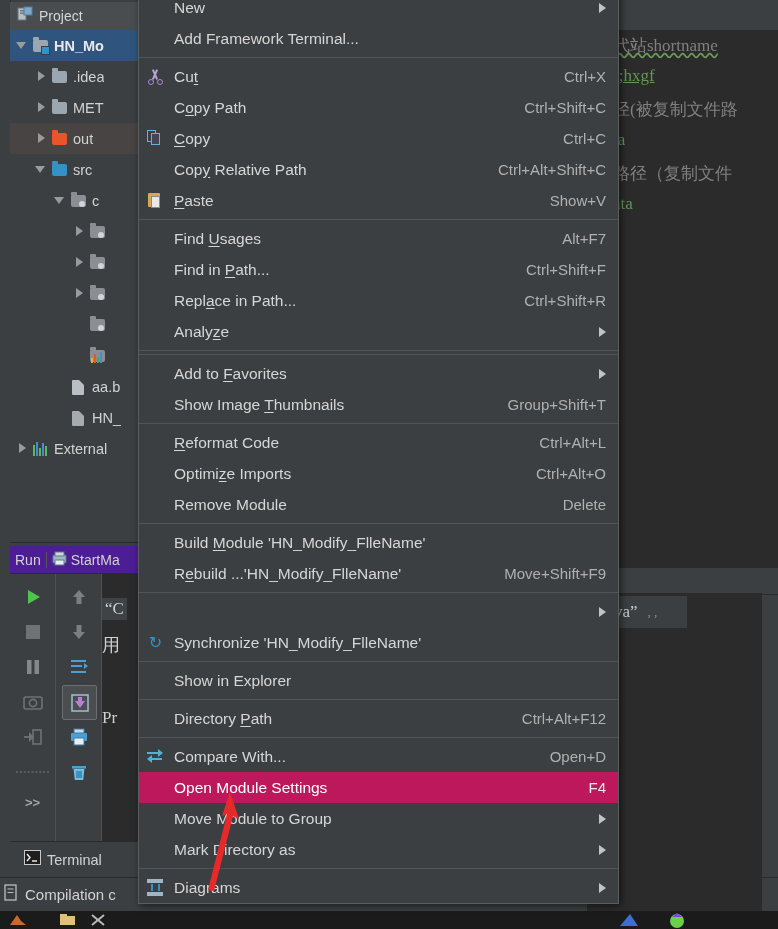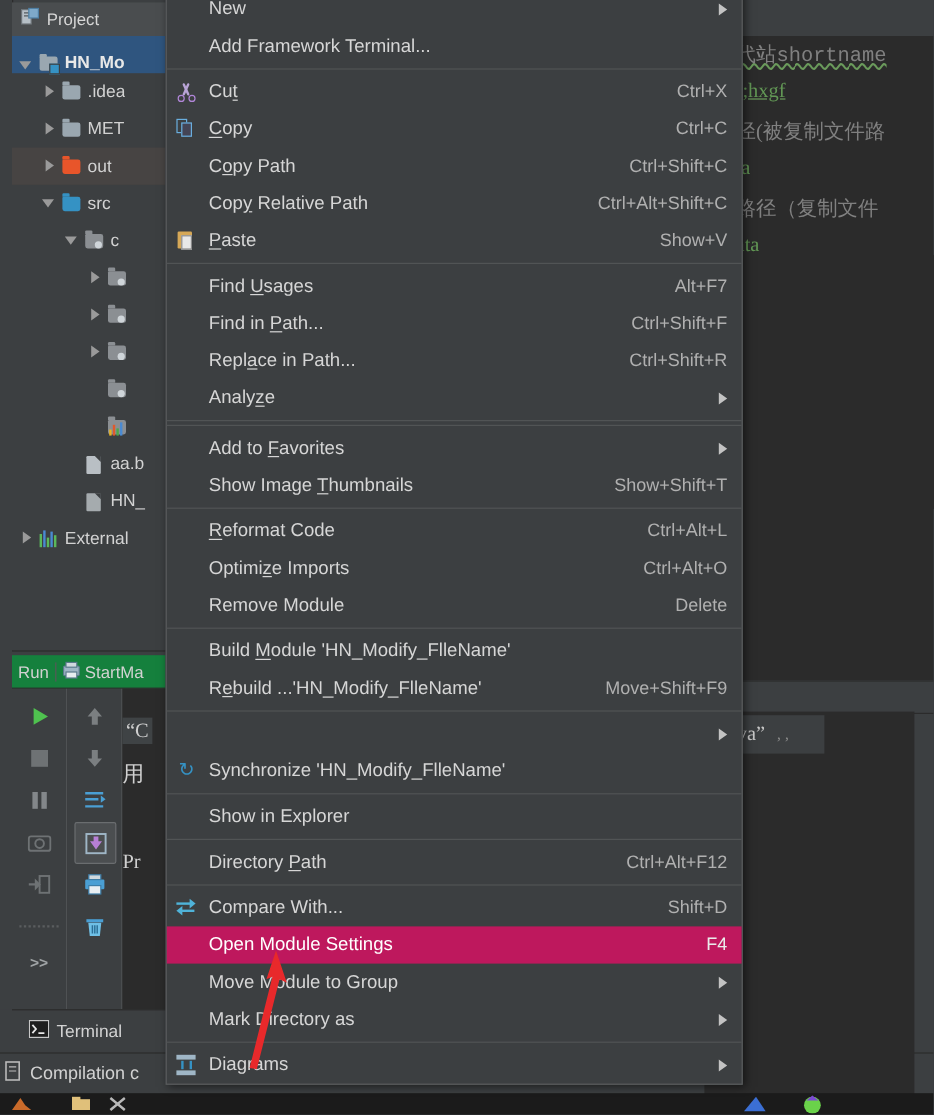--- a/index.html
+++ b/index.html
@@ -44,21 +44,21 @@
   .fileic{position:absolute;left:2px;top:1px;width:12px;height:15px;background:#b9bfc4;border-radius:1px;}
   .fileic::after{content:"";position:absolute;right:0;top:0;border-top:5px solid #3c3f41;border-left:5px solid transparent;}
   .fileic.dark{background:#a5abae;}
   .bars{position:absolute;left:2px;top:3px;width:14px;height:12px;display:flex;gap:1px;align-items:flex-end;}
   .bars i{display:block;width:2px;background:#66bb6a;}
 
   
   .hsplit{position:absolute;left:10px;top:542px;width:128px;height:4px;background:#3c3f41;border-top:1px solid #2b2b2b;}
 
   
-  .run-head{position:absolute;left:10px;top:546px;width:128px;height:28px;background:#15803d;
+  .run-head{position:absolute;left:10px;top:546px;width:128px;height:28px;background:#4c1d95;
     display:flex;align-items:center;gap:5px;padding-left:5px;box-sizing:border-box;border-bottom:1px solid #2b2b2b;}
   .run-head .lbl{color:#d2d2d2;font-size:14px;}
   .run-head .tabdiv{width:1px;height:16px;background:#575757;}
   .run-head .tab2{display:flex;align-items:center;gap:4px;color:#d2d2d2;font-size:14px;}
 
   .run-body{position:absolute;left:10px;top:574px;width:128px;height:267px;background:#3b3b3b;}
   .gut{position:absolute;top:0;width:45px;height:267px;background:#3c3f41;}
   .gut.g1{left:10px;border-right:1px solid #4f5254;}
   .gut.g2{left:56px;border-right:1px solid #4f5254;}
   .gbtn{position:absolute;left:6px;width:33px;height:33px;display:flex;align-items:center;justify-content:center;}
@@ -75,21 +75,21 @@
   .status-bar .lbl{color:#d2d2d2;font-size:15px;}
 
   
   .editor-tabs{position:absolute;left:603px;top:0px;width:175px;height:30px;background:#3c3f41;}
 
   .editor{position:absolute;left:603px;top:30px;width:175px;height:537px;background:#2b2b2b;overflow:hidden;}
   .gutterline{position:absolute;left:0;top:0;width:8px;height:537px;background:#313335;}
   .eline{position:absolute;left:10px;white-space:nowrap;font-family:"Liberation Serif","DejaVu Serif",serif;font-size:17px;}
   .c-green{color:#629755;}
   .c-gray{color:#808080;}
-  .u-wavy{text-decoration:underline;text-decoration-style:wavy;text-decoration-color:#6a9a5b;font-family:Liberation Mono, monospace;}
+  .u-wavy{text-decoration:underline;text-decoration-style:wavy;text-decoration-color:#6a9a5b;}
   .u-line{text-decoration:underline;text-decoration-color:#6a9a5b;}
 
   .editor-sep{position:absolute;left:603px;top:567px;width:175px;height:26px;background:#3c3f41;border-top:1px solid #2b2b2b;border-bottom:1px solid #2b2b2b;}
   .lower-right{position:absolute;left:587px;top:593px;width:175px;height:320px;background:#2b2b2b;}
   .lr-chip{position:absolute;left:22px;top:3px;width:78px;height:32px;background:#3c3f41;display:flex;align-items:center;padding-left:5px;box-sizing:border-box;}
   .lr-chip span{font-family:"Liberation Serif","DejaVu Serif",serif;font-size:17px;color:#c8c8c8;}
   .lr-arrow{position:absolute;left:2px;top:10px;border-left:8px solid #9a9a9a;border-top:6px solid transparent;border-bottom:6px solid transparent;}
 
   
   .mid{position:absolute;left:138px;top:0px;width:465px;height:877px;background:#2b2b2b;}
@@ -167,21 +167,21 @@
         <rect x="1" y="2" width="8" height="12" fill="#b6bfc6" stroke="#6d7479"></rect>
         <rect x="3" y="4" width="4" height="1.4" fill="#6d7479"></rect>
         <rect x="3" y="6.5" width="4" height="1.4" fill="#6d7479"></rect>
         <rect x="7" y="1" width="8" height="8" fill="#7ea9c9" stroke="#4f7fa3"></rect>
       </svg>
     </span>
     <span class="lbl">Project</span>
   </div>
 
   <div class="tree">
-      <div class="trow sel bold" style="padding-left: 6px; align-items: flex-end;">
+      <div class="trow sel bold" style="padding-left: 6px;">
         <span class="arrow open"></span>
         <span class="ico">
           <span class="fold f-gray"></span>
           <span class="badge-blue"></span>
         </span>
         <span class="txt">HN_Mo</span>
       </div>
       <div class="trow" style="padding-left: 25px;">
         <span class="arrow closed"></span>
         <span class="ico">
@@ -495,34 +495,34 @@
       <span class="mico">
         <span class="ic-scissors" style="display:block;width:17px;height:17px">
           <span class="sc-dot l"></span>
           <span class="sc-dot r"></span>
         </span>
       </span>
       <span class="lab">Cu<span class="mne">t</span></span>
       <span class="acc">Ctrl+X</span>
     </div>
     <div class="mi">
+      <span class="lab">C<span class="mne">o</span>py Path</span>
+      <span class="acc">Ctrl+Shift+C</span>
+    </div>
+    <div class="mi">
       <span class="mico">
         <span class="ic-copy" style="display:block;width:17px;height:17px">
           <span class="p1"></span>
           <span class="p2"></span>
         </span>
       </span>
       <span class="lab"><span class="mne">C</span>opy</span>
       <span class="acc">Ctrl+C</span>
     </div>
     <div class="mi">
-      <span class="lab">C<span class="mne">o</span>py Path</span>
-      <span class="acc">Ctrl+Shift+C</span>
-    </div>
-    <div class="mi">
       <span class="lab">Cop<span class="mne">y</span> Relative Path</span>
       <span class="acc">Ctrl+Alt+Shift+C</span>
     </div>
     <div class="mi">
       <span class="mico">
         <span class="ic-paste" style="display:block;width:17px;height:17px">
           <span class="board"></span>
           <span class="sheet"></span>
         </span>
       </span>
@@ -547,21 +547,21 @@
       <span class="sub"></span>
     </div>
     <div class="msep"></div>
     <div class="msep"></div>
     <div class="mi">
       <span class="lab">Add to <span class="mne">F</span>avorites</span>
       <span class="sub"></span>
     </div>
     <div class="mi">
       <span class="lab">Show Image <span class="mne">T</span>humbnails</span>
-      <span class="acc">Show+Shift+T</span>
+      <span class="acc">Group+Shift+T</span>
     </div>
     <div class="msep"></div>
     <div class="mi">
       <span class="lab"><span class="mne">R</span>eformat Code</span>
       <span class="acc">Ctrl+Alt+L</span>
     </div>
     <div class="mi">
       <span class="lab">Optimi<span class="mne">z</span>e Imports</span>
       <span class="acc">Ctrl+Alt+O</span>
     </div>
@@ -600,21 +600,21 @@
     <div class="mi">
       <span class="mico">
         <span class="ic-compare" style="display:block;width:17px;height:17px">
           <span class="a1"></span>
           <span class="h1"></span>
           <span class="a2"></span>
           <span class="h2"></span>
         </span>
       </span>
       <span class="lab">Compare With...</span>
-      <span class="acc">Shift+D</span>
+      <span class="acc">Open+D</span>
     </div>
     <div class="mi highlight">
       <span class="lab">Open Module Settings</span>
       <span class="acc">F4</span>
     </div>
     <div class="mi">
       <span class="lab">Move Module to Group</span>
       <span class="sub"></span>
     </div>
     <div class="mi">

